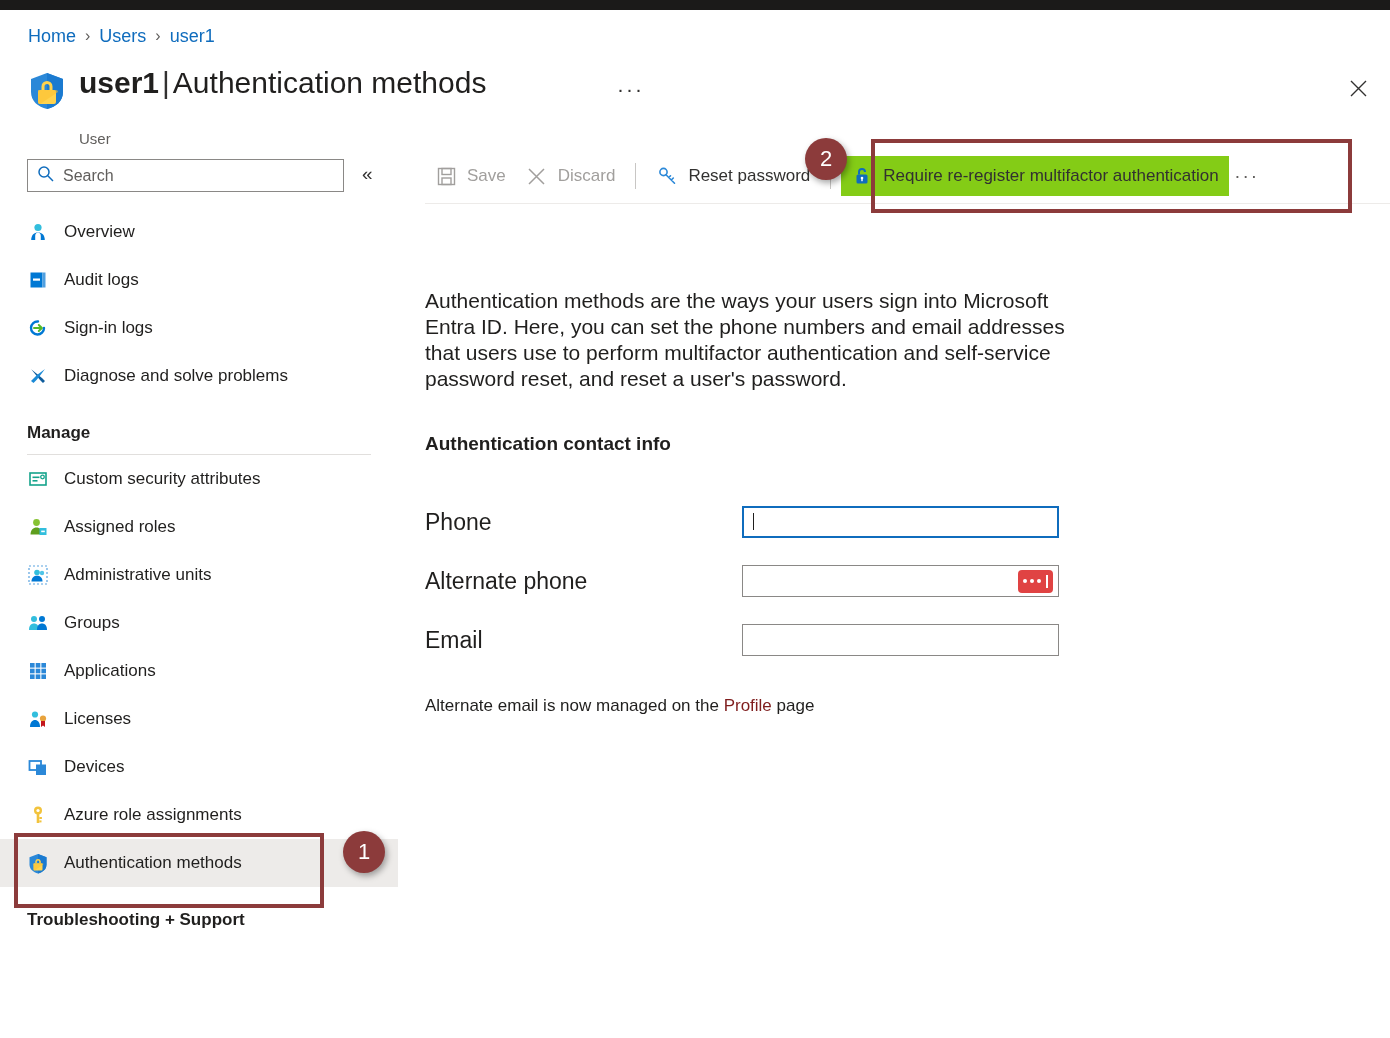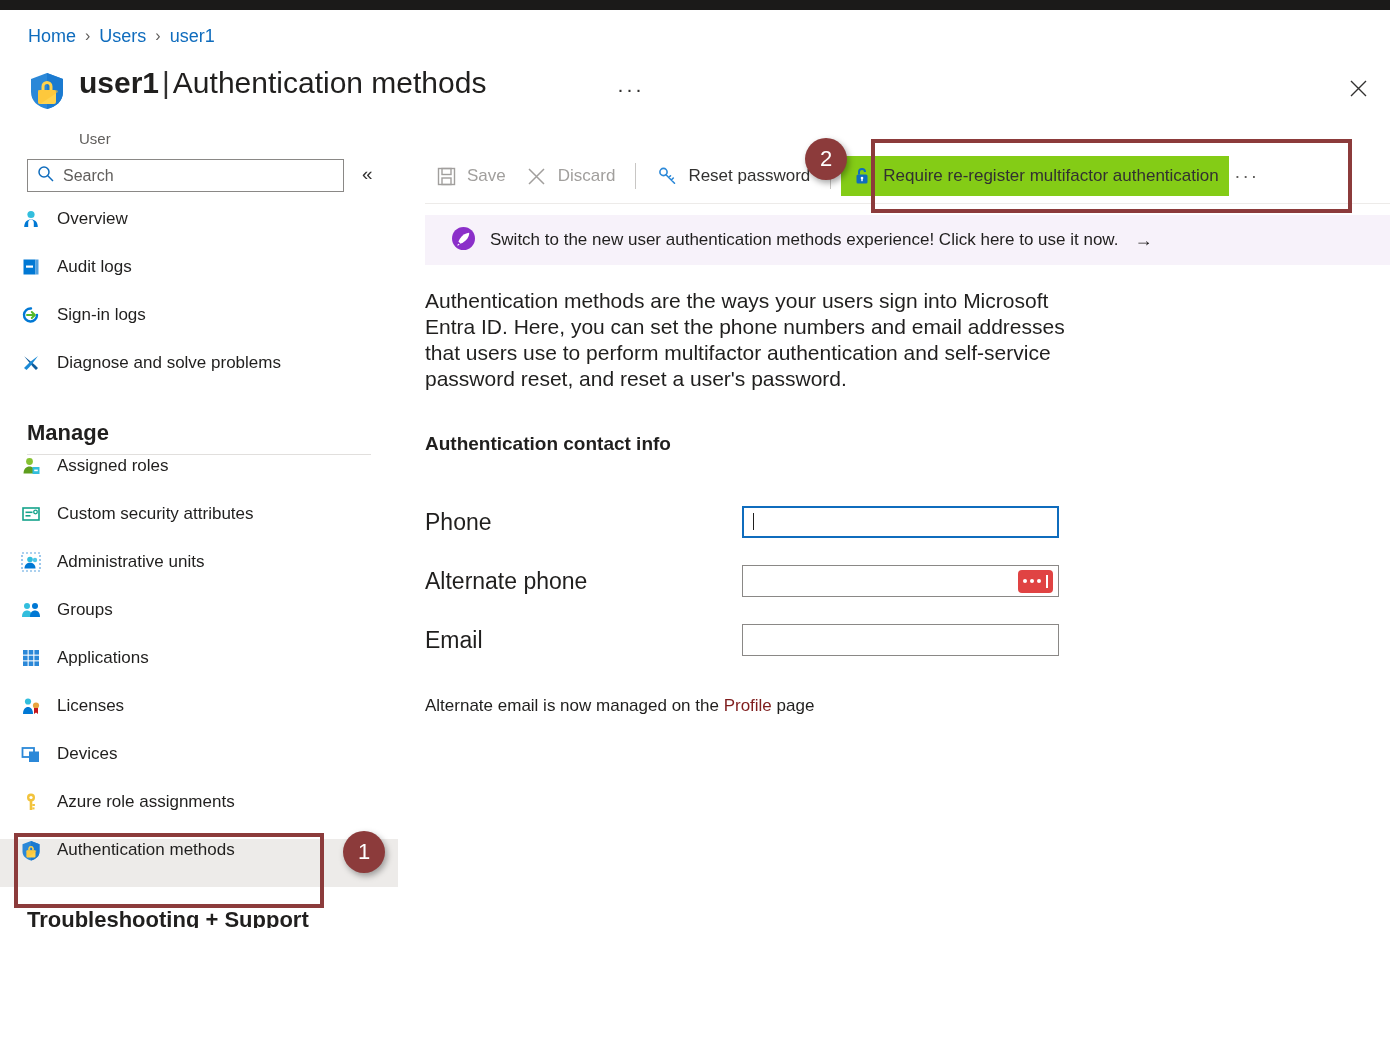--- a/index.html
+++ b/index.html
@@ -138,23 +138,23 @@
   
   .sidebar {
     position: absolute;
     top: 208px;
     left: 0;
     width: 398px;
   }
   .nav-item {
     position: relative;
     display: flex;
-    align-items: flex-start;
+    align-items: center;
     height: 48px;
-    padding-left: 20px;
+    padding-left: 27px;
     cursor: pointer;
     font-size: 17px;
     color: #201f1e;
   }
   .nav-item.selected { background: #edebe9; }
   .nav-icon {
     width: 22px;
     height: 22px;
     margin-right: 15px;
     flex: 0 0 auto;
@@ -162,21 +162,21 @@
     align-items: center;
     justify-content: center;
   }
   .nav-label { white-space: nowrap; line-height: 22px; }
   .nav-group {
     padding-left: 27px;
     padding-top: 22px;
     padding-bottom: 0px;
   }
   .nav-group-title {
-    font-size: 22px;
+    font-size: 17px;
     font-weight: 700;
     color: #201f1e;
     line-height: 22px;
   }
   .nav-rule {
     margin-top: 10px;
     margin-left: 0px;
     margin-right: 27px;
     border-bottom: 1px solid #e1dfdd;
     height: 1px;
@@ -476,39 +476,39 @@
     </div>
 
     <div class="nav-group">
       <div class="nav-group-title">Manage</div>
       <div class="nav-rule"></div>
     </div>
 
     <div class="nav-item">
       <span class="nav-icon">
         <svg width="20" height="20" viewBox="0 0 20 20">
+          <rect x="2" y="4" width="16" height="12" fill="#ffffff" stroke="#14a38b" stroke-width="1.6"></rect>
+          <rect x="4.5" y="7.5" width="7" height="1.6" fill="#14a38b"></rect>
+          <rect x="4.5" y="11" width="5" height="1.6" fill="#14a38b"></rect>
+          <circle cx="14.5" cy="8" r="1.8" fill="none" stroke="#14a38b" stroke-width="1.3"></circle>
+        </svg>
+      </span>
+      <span class="nav-label">Custom security attributes</span>
+    </div>
+
+    <div class="nav-item">
+      <span class="nav-icon">
+        <svg width="20" height="20" viewBox="0 0 20 20">
           <circle cx="8.5" cy="5.5" r="3.4" fill="#86c232"></circle>
           <path d="M2.5 17.5 C2.5 12.6 5.4 10.4 8.5 10.4 C11.6 10.4 14.5 12.6 14.5 17.5 Z" fill="#5e9e1e"></path>
           <rect x="11.5" y="11" width="7" height="7" fill="#32bedd"></rect>
           <rect x="13.2" y="13.6" width="3.6" height="1.6" fill="#ffffff"></rect>
         </svg>
       </span>
       <span class="nav-label">Assigned roles</span>
-    </div>
-
-    <div class="nav-item">
-      <span class="nav-icon">
-        <svg width="20" height="20" viewBox="0 0 20 20">
-          <rect x="2" y="4" width="16" height="12" fill="#ffffff" stroke="#14a38b" stroke-width="1.6"></rect>
-          <rect x="4.5" y="7.5" width="7" height="1.6" fill="#14a38b"></rect>
-          <rect x="4.5" y="11" width="5" height="1.6" fill="#14a38b"></rect>
-          <circle cx="14.5" cy="8" r="1.8" fill="none" stroke="#14a38b" stroke-width="1.3"></circle>
-        </svg>
-      </span>
-      <span class="nav-label">Custom security attributes</span>
     </div>
 
     <div class="nav-item">
       <span class="nav-icon">
         <svg width="20" height="20" viewBox="0 0 20 20">
           <rect x="1" y="1" width="18" height="18" fill="none" stroke="#5aa3e0" stroke-width="1.2" stroke-dasharray="2 2"></rect>
           <circle cx="9" cy="7.5" r="2.8" fill="#32bedd"></circle>
           <path d="M3.5 16.5 C3.5 12.6 6 10.8 9 10.8 C12 10.8 14.5 12.6 14.5 16.5 Z" fill="#0078d4"></path>
           <circle cx="14" cy="8" r="2.2" fill="#50c5e8"></circle>
         </svg>
@@ -654,31 +654,20 @@
           <rect x="9.3" y="12.6" width="1.4" height="2.6" fill="#ffffff"></rect>
         </svg>
       </span>
       <span>Require re-register multifactor authentication</span>
     </div>
 
     <div class="tb-overflow">···</div>
   </div>
   <div class="toolbar-divider"></div>
 
-  <div class="banner">
-    <span>
-      <svg width="25" height="25" viewBox="0 0 25 25">
-        <circle cx="12.5" cy="12.5" r="11.5" fill="#8b2fc9"></circle>
-        <path d="M17.8 6.8 C14.2 7.2 11 9.4 8.9 12.7 L7.4 15.6 L9.6 17.8 L12.4 16.2 C15.7 14.2 17.9 11 18.3 7.4 Z" fill="#ffffff"></path>
-        <path d="M7.5 17.7 L6 19.2 L7.3 19.5 L8.6 18.2 Z" fill="#ffffff"></path>
-      </svg>
-    </span>
-    <span class="banner-text">Switch to the new user authentication methods experience! Click here to use it now.</span>
-    <span class="banner-arrow">→</span>
-  </div>
 
   <div class="content">
     <div class="intro">Authentication methods are the ways your users sign into Microsoft Entra ID. Here, you can set the phone numbers and email addresses that users use to perform multifactor authentication and self-service password reset, and reset a user's password.</div>
     <div class="section-head">Authentication contact info</div>
 
     <div class="form">
 
       <div class="form-row">
         <div class="form-label">Phone</div>
         <div class="field focused">

